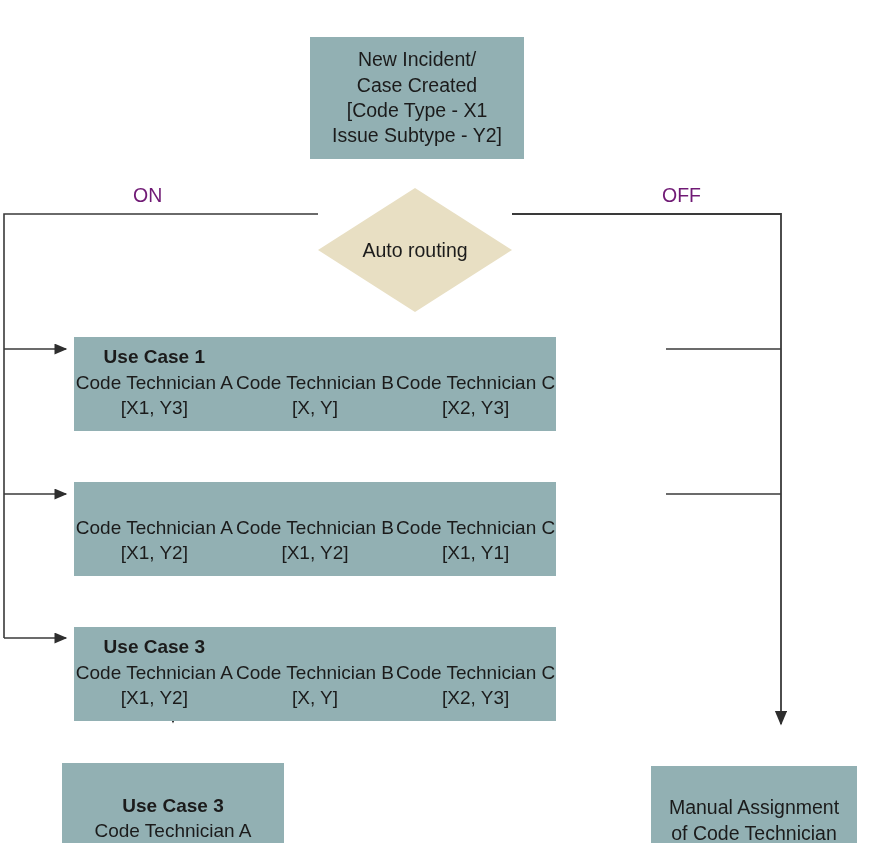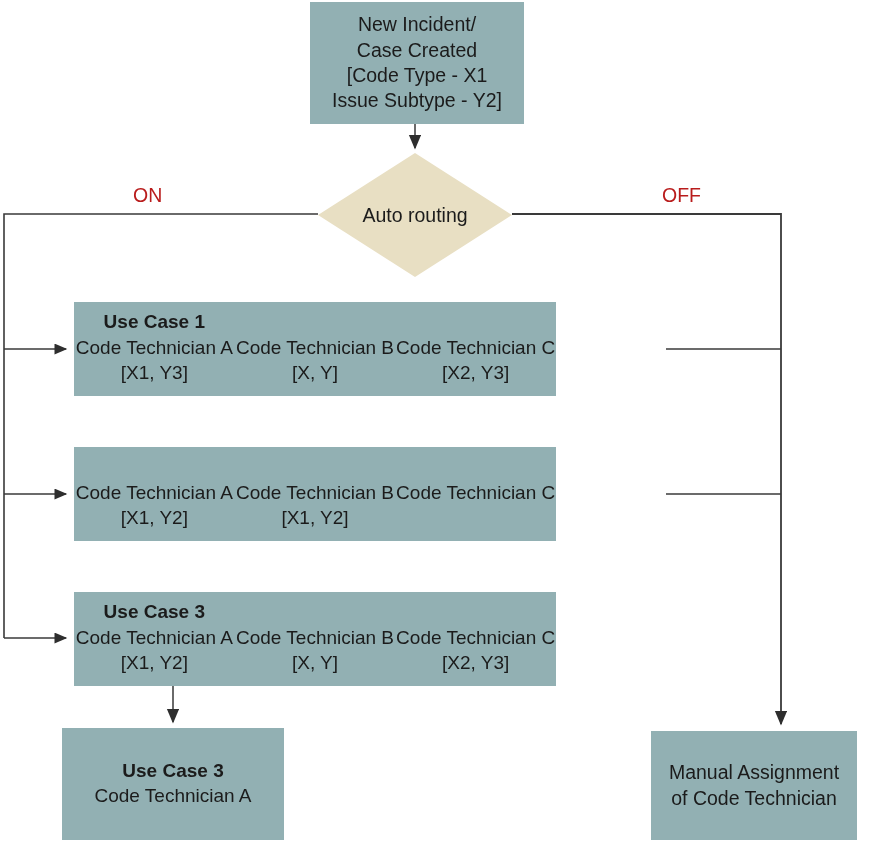--- a/index.html
+++ b/index.html
@@ -22,20 +22,21 @@
     left: 0;
     top: 0;
     width: 885px;
     height: 843px;
     pointer-events: none;
   }
   .node {
     position: absolute;
     box-sizing: border-box;
     color: #1b1b1b;
+    margin-top: 35px;
   }
   .box {
     background: #92b0b3;
     display: flex;
     align-items: center;
     justify-content: center;
     text-align: center;
     line-height: 1.30;
   }
   .box .lines {
@@ -119,21 +120,21 @@
   #manual-node {
     left: 651px;
     top: 731px;
     width: 206px;
     height: 109px;
     font-size: 19.5px;
   }
   .edge-label {
     position: absolute;
     font-size: 19.5px;
-    color: #b91c1c;
+    color: #701a75;
     white-space: nowrap;
   }
   #label-on  { left: 133px; top: 184px; }
   #label-off { left: 662px; top: 184px; }
 </style>
 </head>
 <body>
 
 <div id="canvas">
 
@@ -200,20 +201,21 @@
       <div class="uc-col">
         <div>Code Technician A</div>
         <div>[X1, Y2]</div>
       </div>
       <div class="uc-col">
         <div>Code Technician B</div>
         <div>[X1, Y2]</div>
       </div>
       <div class="uc-col">
         <div>Code Technician C</div>
+        <div>[X1, Y1]</div>
       </div>
     </div>
   </div>
 
   <div class="node usecase" id="usecase-3">
     <div class="uc-title">Use Case 3</div>
     <div class="uc-cols">
       <div class="uc-col">
         <div>Code Technician A</div>
         <div>[X1, Y2]</div>

